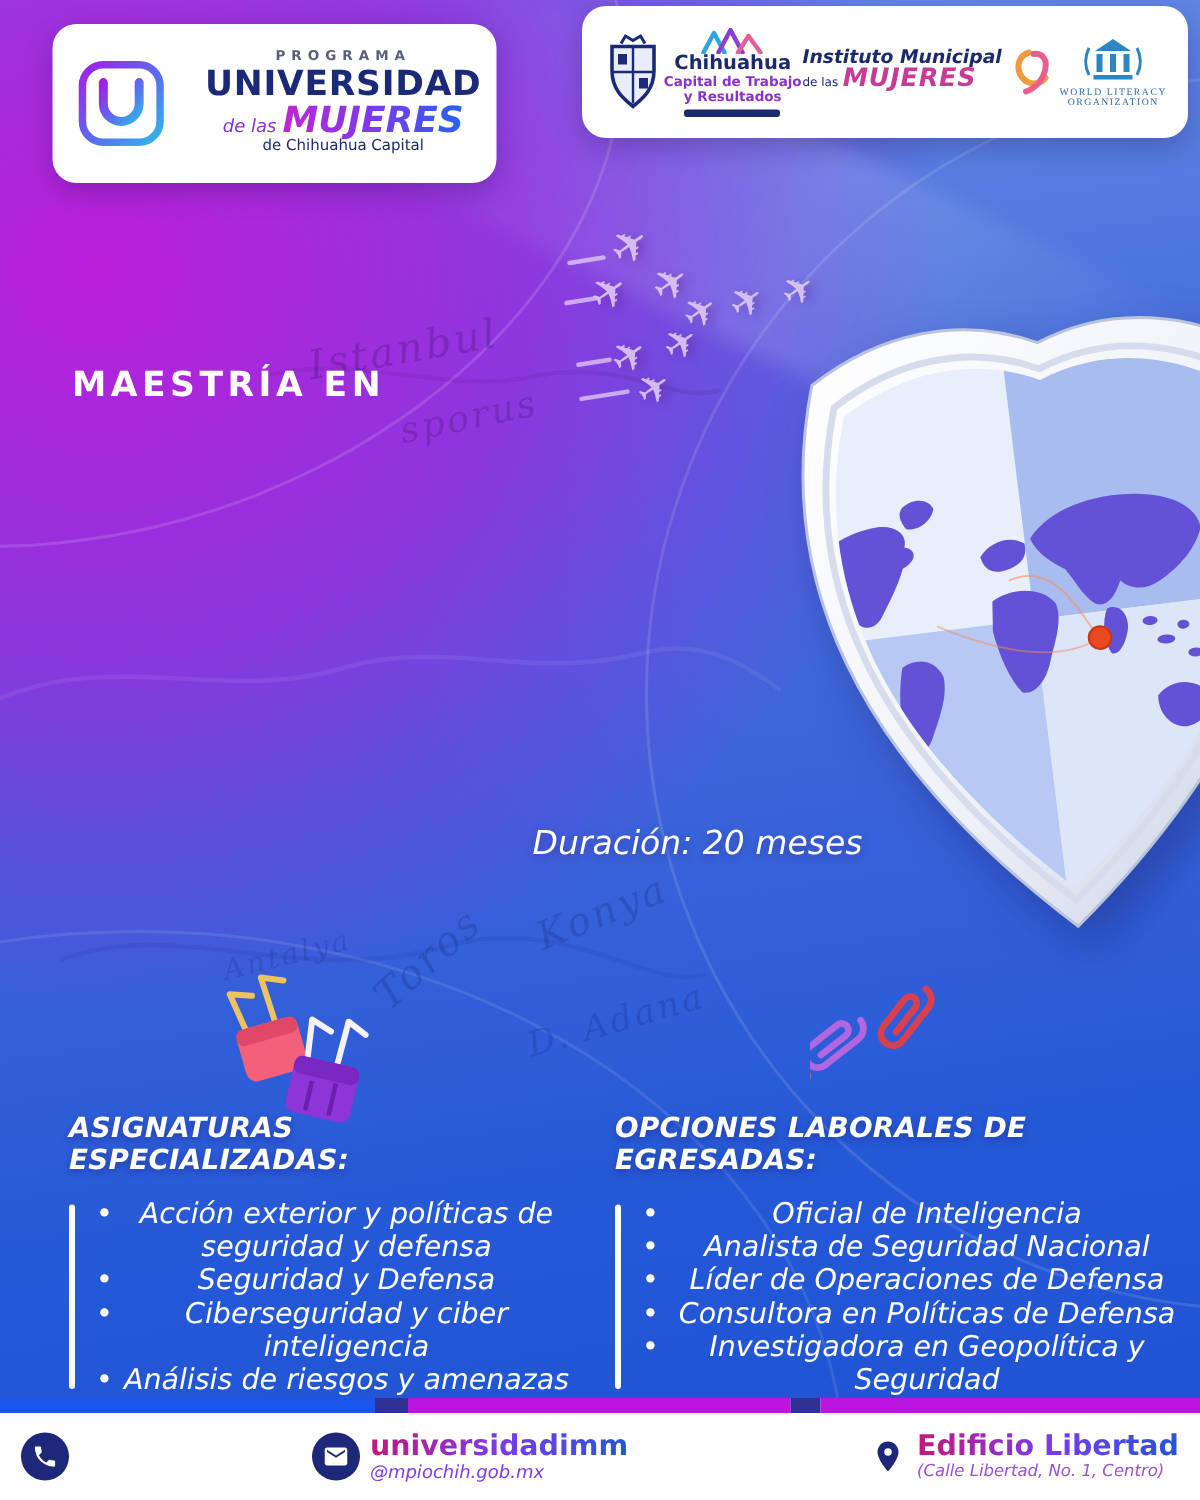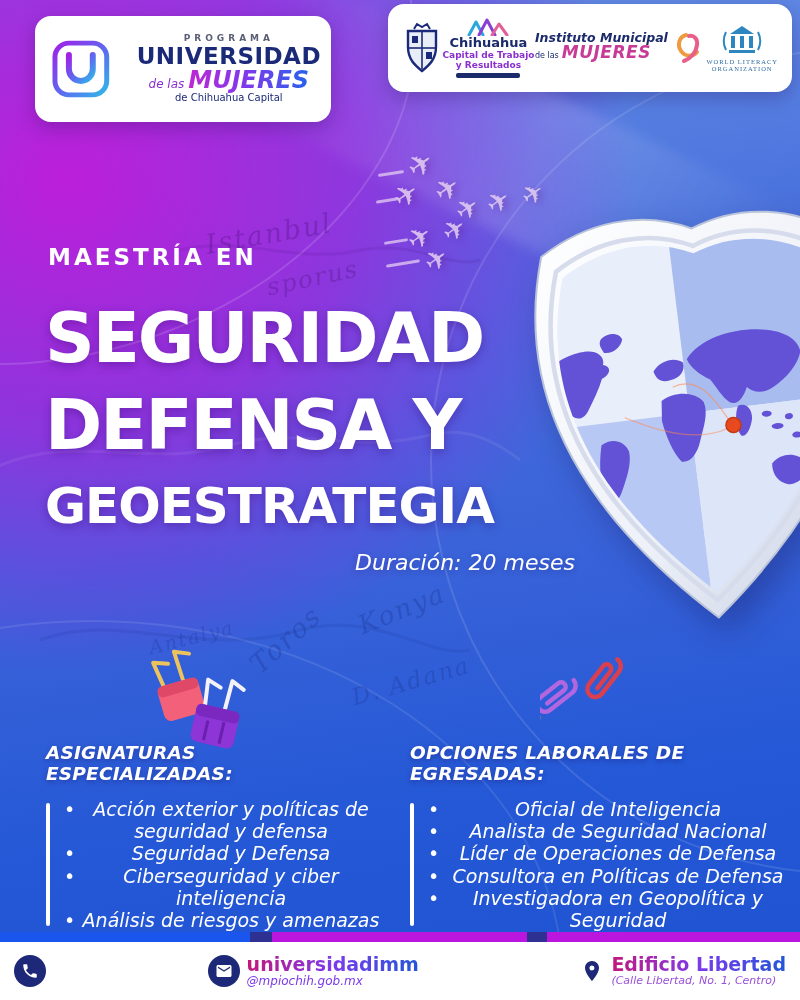--- a/index.html
+++ b/index.html
@@ -240,25 +240,20 @@
         <rect x="9" y="26" width="26" height="3" fill="#2e86c1"></rect>
         <path d="M6,8 C3,14 3,20 6,26" fill="none" stroke="#2e86c1" stroke-width="2"></path>
         <path d="M38,8 C41,14 41,20 38,26" fill="none" stroke="#2e86c1" stroke-width="2"></path>
       </svg>
       <div class="wlo-l">WORLD LITERACY</div>
       <div class="wlo-l">ORGANIZATION</div>
     </div>
   </div>
 
   <div class="kicker">MAESTRÍA EN</div>
-  <div class="title">
-    <div class="t1">SEGURIDAD</div>
-    <div class="t2">DEFENSA Y</div>
-    <div class="t3">GEOESTRATEGIA</div>
-  </div>
   <div class="duration">Duración: 20 meses</div>
 
   <div class="clips-wrap">
     <svg width="110" height="110" viewBox="0 0 110 110">
       <g transform="rotate(-16 45 50)">
         <path d="M30,36 L26,8 L40,13" fill="none" stroke="#ecc35c" stroke-width="4" stroke-linecap="round" stroke-linejoin="round"></path>
         <path d="M50,34 L49,3 L63,9" fill="none" stroke="#ecc35c" stroke-width="4" stroke-linecap="round" stroke-linejoin="round"></path>
         <rect x="22" y="33" width="42" height="36" rx="7" fill="#f2607a"></rect>
         <rect x="22" y="33" width="42" height="11" rx="5" fill="#e04868"></rect>
       </g>

